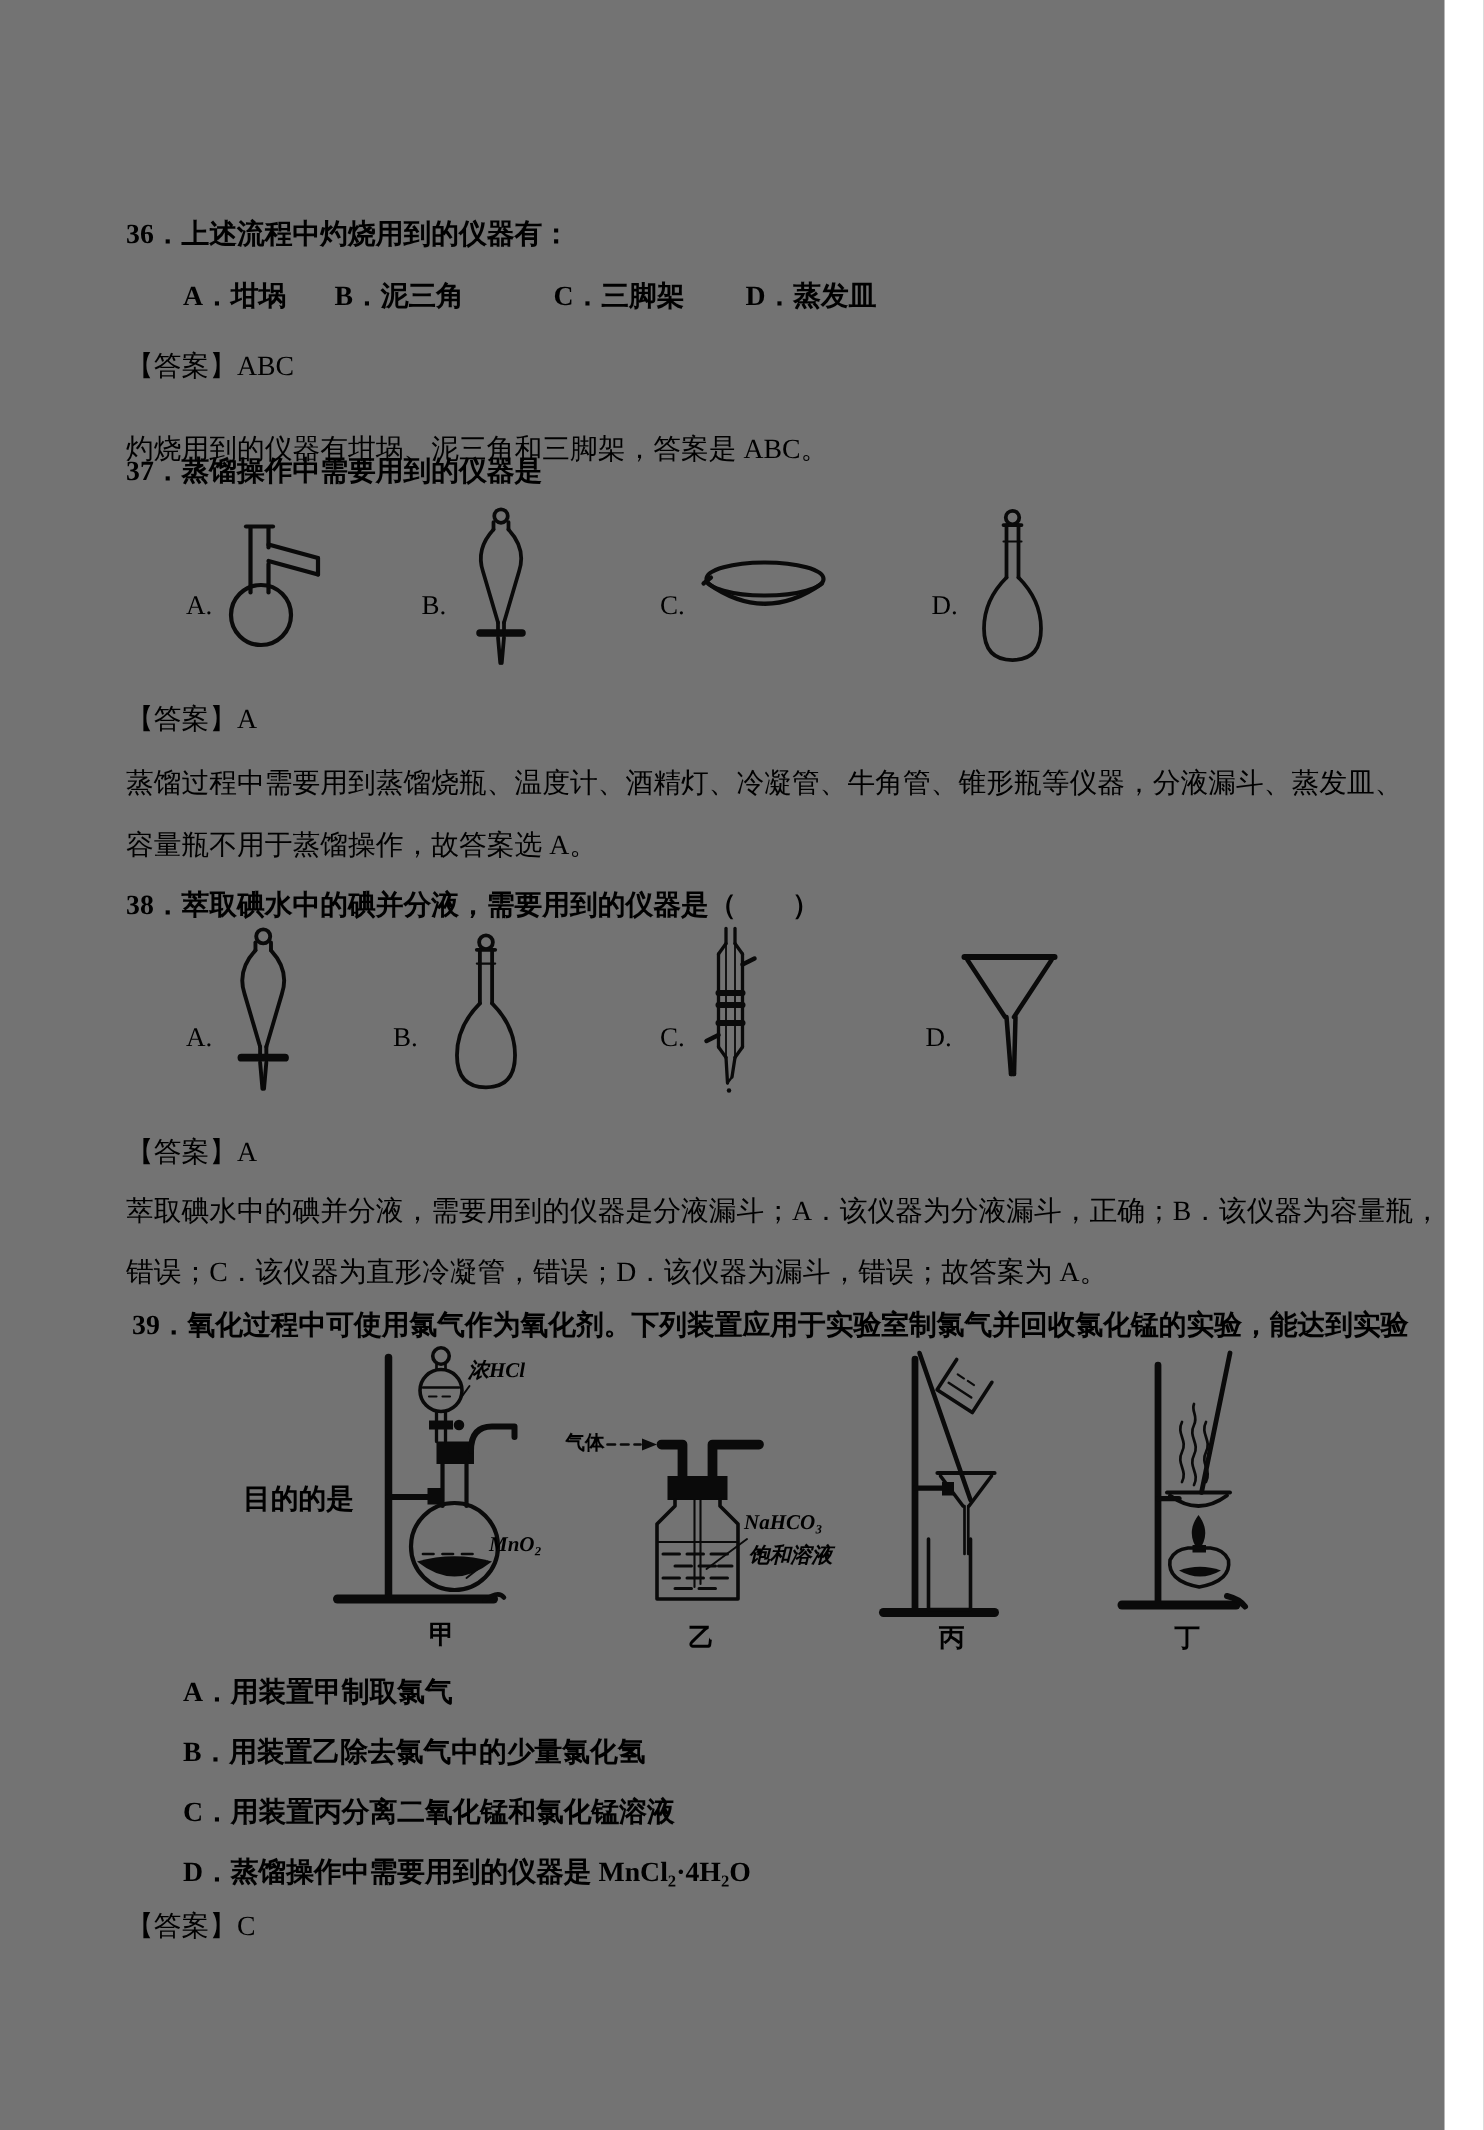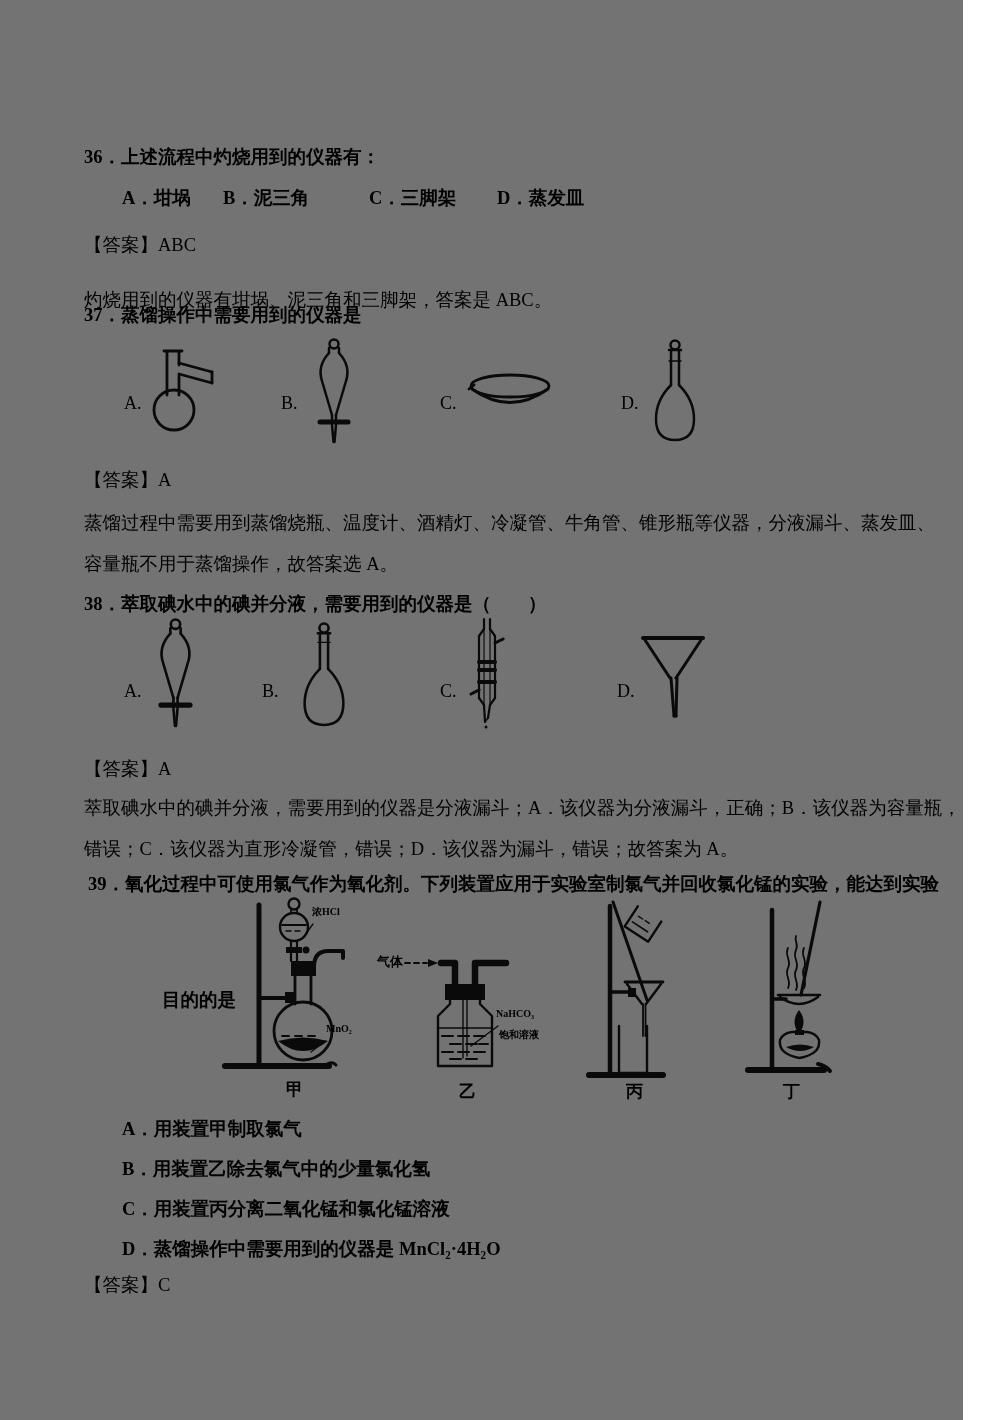--- a/index.html
+++ b/index.html
@@ -2,21 +2,21 @@
 <html><head>
 <meta charset="utf-8">
 <style>
   html,body{margin:0;padding:0;background:#ffffff;}
   .page{position:relative;width:963px;height:1420px;background:#737373;overflow:hidden;
         font-family:"Liberation Serif", serif;color:#000;}
   .t{position:absolute;white-space:nowrap;font-size:18.5px;line-height:1.3;}
   .bold{font-weight:bold;}
   .letter{font-size:18px;}
   .figlab{position:absolute;font-weight:bold;font-size:17px;white-space:nowrap;}
-  .smlab{position:absolute;font-weight:bold;font-size:10px;white-space:nowrap;}
+  .smlab{position:absolute;font-weight:bold;font-size:14px;white-space:nowrap;font-style:italic;}
   .gaslab{position:absolute;font-weight:bold;font-size:13px;white-space:nowrap;}
   svg{position:absolute;overflow:visible;}
   .ln g{stroke:#0a0a0a;fill:none;stroke-linecap:round;stroke-linejoin:round;}
 </style>
 </head>
 <body>
 
 <div class="page">
 
   <div class="t bold" style="left:84px;top:145px;"><span>36．</span><span>上述流程中灼烧用到的仪器有：</span></div>

